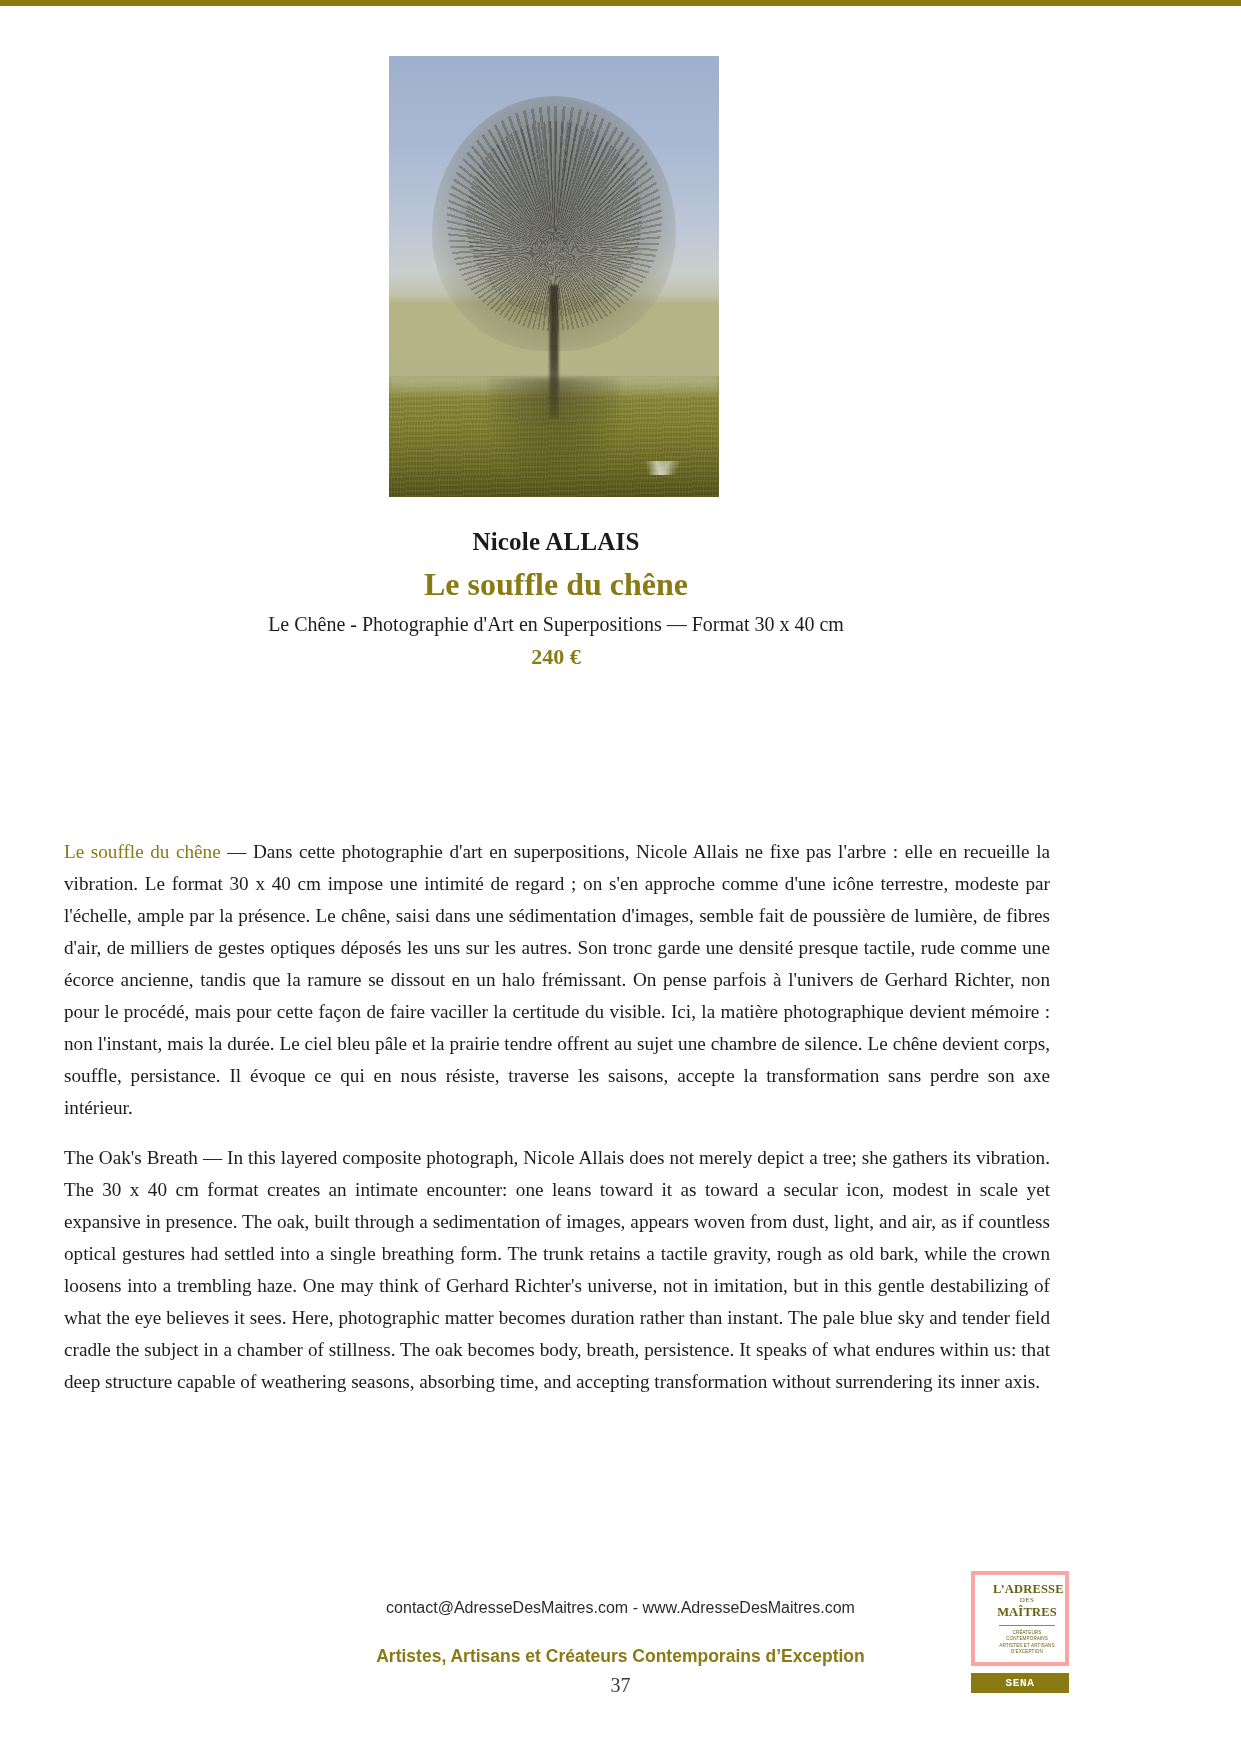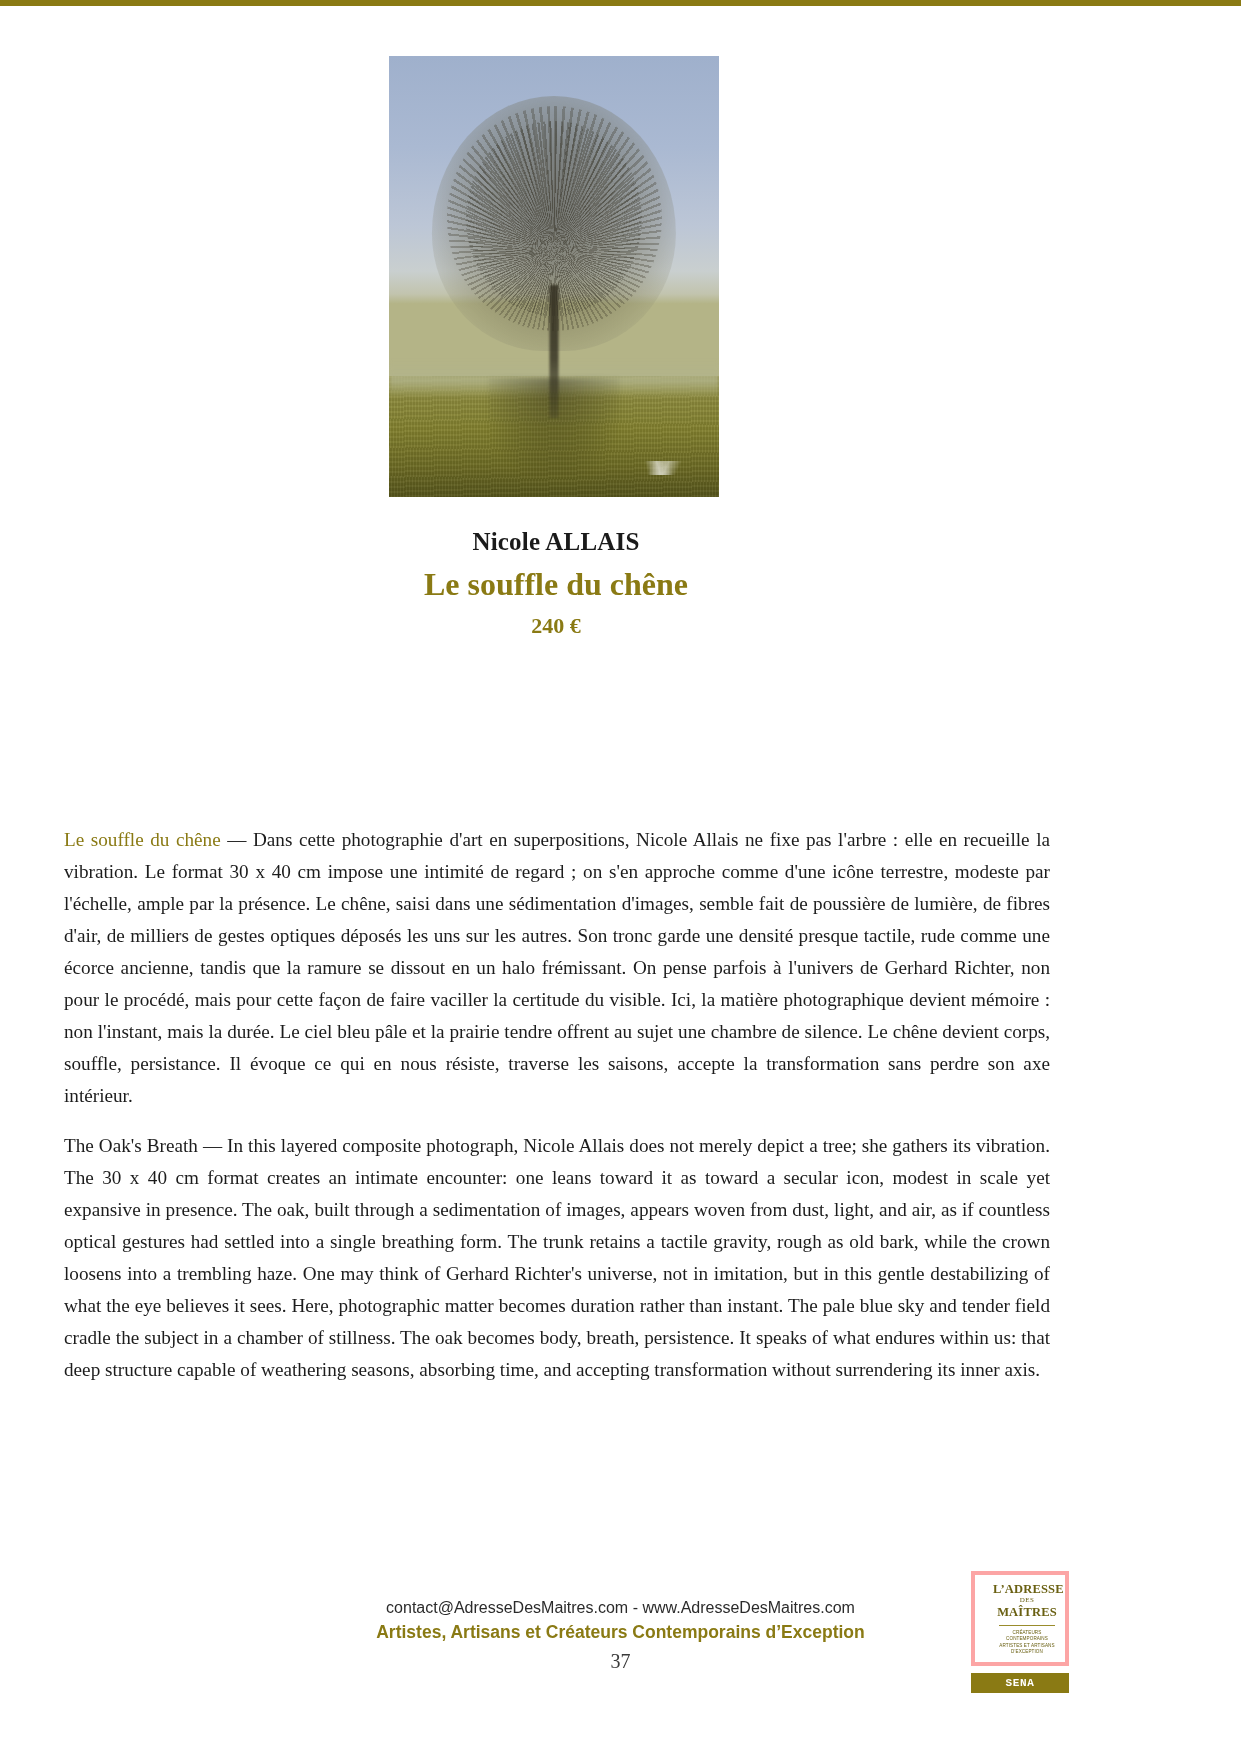--- a/index.html
+++ b/index.html
@@ -186,21 +186,21 @@
     top: 820px;
     left: 64px;
     width: 986px;
   }
   .para {
     font-family: "Liberation Serif", serif;
     font-size: 19.2px;
     line-height: 32px;
     color: #1c1c1c;
     text-align: justify;
-    margin: 4px 0 18px 0;
+    margin: 16px 0 18px 0;
   }
   .para:last-child { margin-bottom: 0; }
   .lead-gold {
     color: #8a7a14;
   }
 
   
   .footer {
     position: absolute;
     left: 0;
@@ -218,20 +218,21 @@
   .footer-line-2 {
     font-size: 16px;
     color: #2b2b2b;
     line-height: 24px;
   }
   .footer-line-3 {
     font-size: 17.5px;
     font-weight: bold;
     color: #8a7a14;
     line-height: 25px;
+    margin-top: 24px;
   }
   .footer-line-4 {
     font-size: 16px;
     color: #2b2b2b;
     line-height: 24px;
   }
   .page-number {
     font-family: "Liberation Serif", serif;
     font-size: 20px;
     color: #3a3a3a;
@@ -312,20 +313,21 @@
     <div class="tree-shadow"></div>
     <div class="tree-canopy"></div>
     <div class="tree-trunk"></div>
     <div class="artwork-signature"></div>
   </div>
 </div>
 
 <div class="caption">
   <div class="artist-name">Nicole ALLAIS</div>
   <div class="artwork-title">Le souffle du chêne</div>
+  <div class="artwork-format">Le Chêne - Photographie d'Art en Superpositions — Format 30 x 40 cm</div>
   <div class="artwork-price">240 €</div>
 </div>
 
 <div class="body-text">
   <p class="para"><span class="lead-gold">Le souffle du chêne</span><span> — Dans cette photographie d'art en superpositions, Nicole Allais ne fixe pas l'arbre : elle en recueille la vibration. Le format 30 x 40 cm impose une intimité de regard ; on s'en approche comme d'une icône terrestre, modeste par l'échelle, ample par la présence. Le chêne, saisi dans une sédimentation d'images, semble fait de poussière de lumière, de fibres d'air, de milliers de gestes optiques déposés les uns sur les autres. Son tronc garde une densité presque tactile, rude comme une écorce ancienne, tandis que la ramure se dissout en un halo frémissant. On pense parfois à l'univers de Gerhard Richter, non pour le procédé, mais pour cette façon de faire vaciller la certitude du visible. Ici, la matière photographique devient mémoire : non l'instant, mais la durée. Le ciel bleu pâle et la prairie tendre offrent au sujet une chambre de silence. Le chêne devient corps, souffle, persistance. Il évoque ce qui en nous résiste, traverse les saisons, accepte la transformation sans perdre son axe intérieur.</span></p>
   <p class="para">The Oak's Breath — In this layered composite photograph, Nicole Allais does not merely depict a tree; she gathers its vibration. The 30 x 40 cm format creates an intimate encounter: one leans toward it as toward a secular icon, modest in scale yet expansive in presence. The oak, built through a sedimentation of images, appears woven from dust, light, and air, as if countless optical gestures had settled into a single breathing form. The trunk retains a tactile gravity, rough as old bark, while the crown loosens into a trembling haze. One may think of Gerhard Richter's universe, not in imitation, but in this gentle destabilizing of what the eye believes it sees. Here, photographic matter becomes duration rather than instant. The pale blue sky and tender field cradle the subject in a chamber of stillness. The oak becomes body, breath, persistence. It speaks of what endures within us: that deep structure capable of weathering seasons, absorbing time, and accepting transformation without surrendering its inner axis.</p>
 </div>
 
 <div class="footer">
   <div class="footer-line-2">contact@AdresseDesMaitres.com - www.AdresseDesMaitres.com</div>

